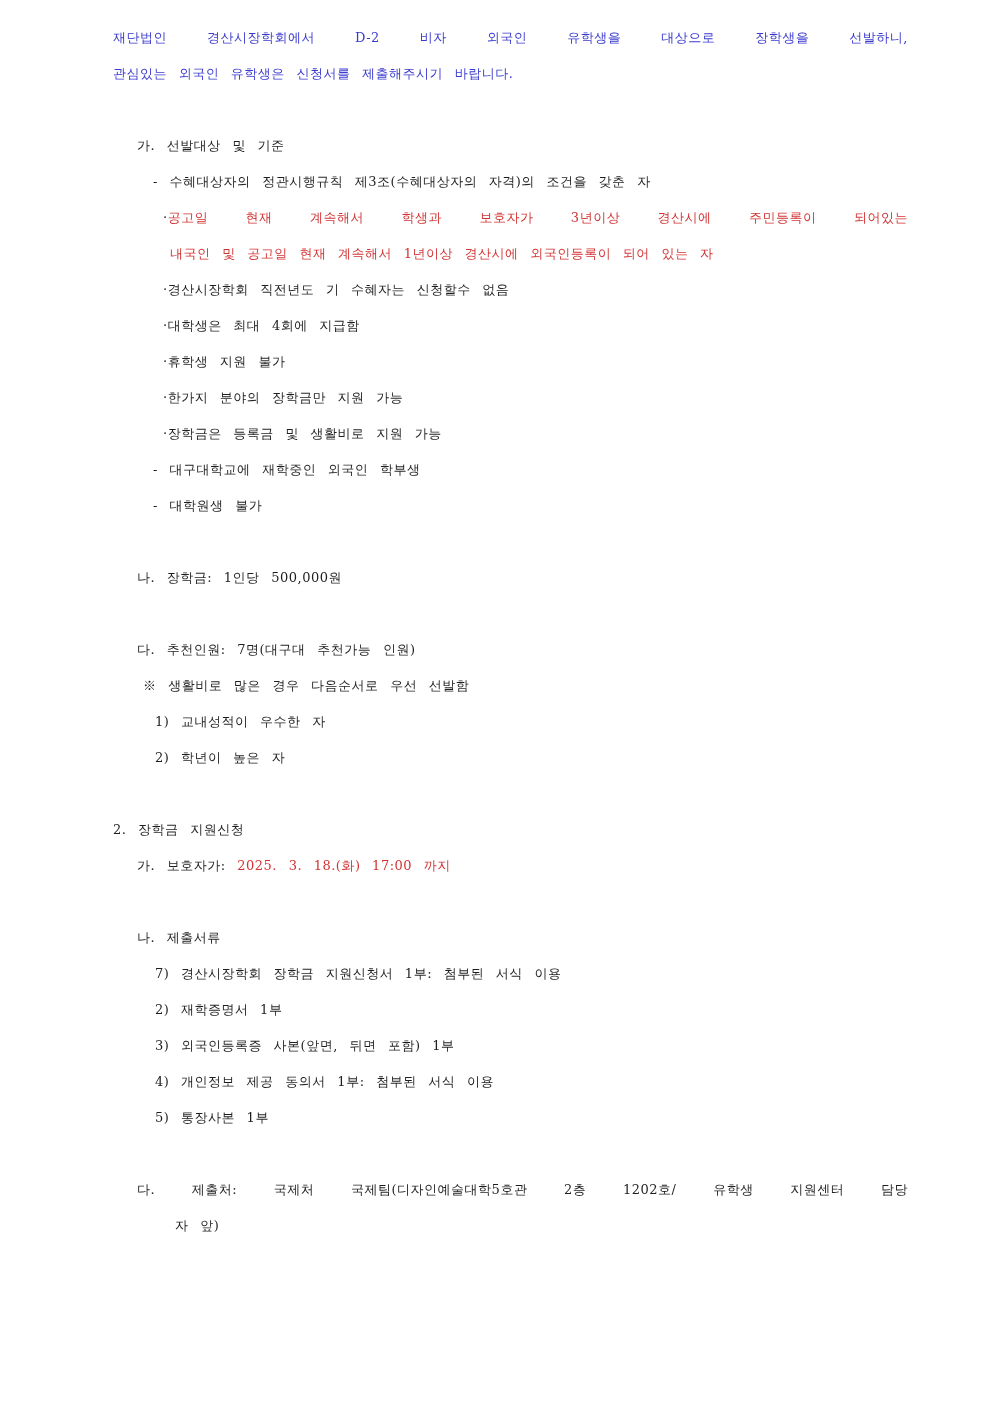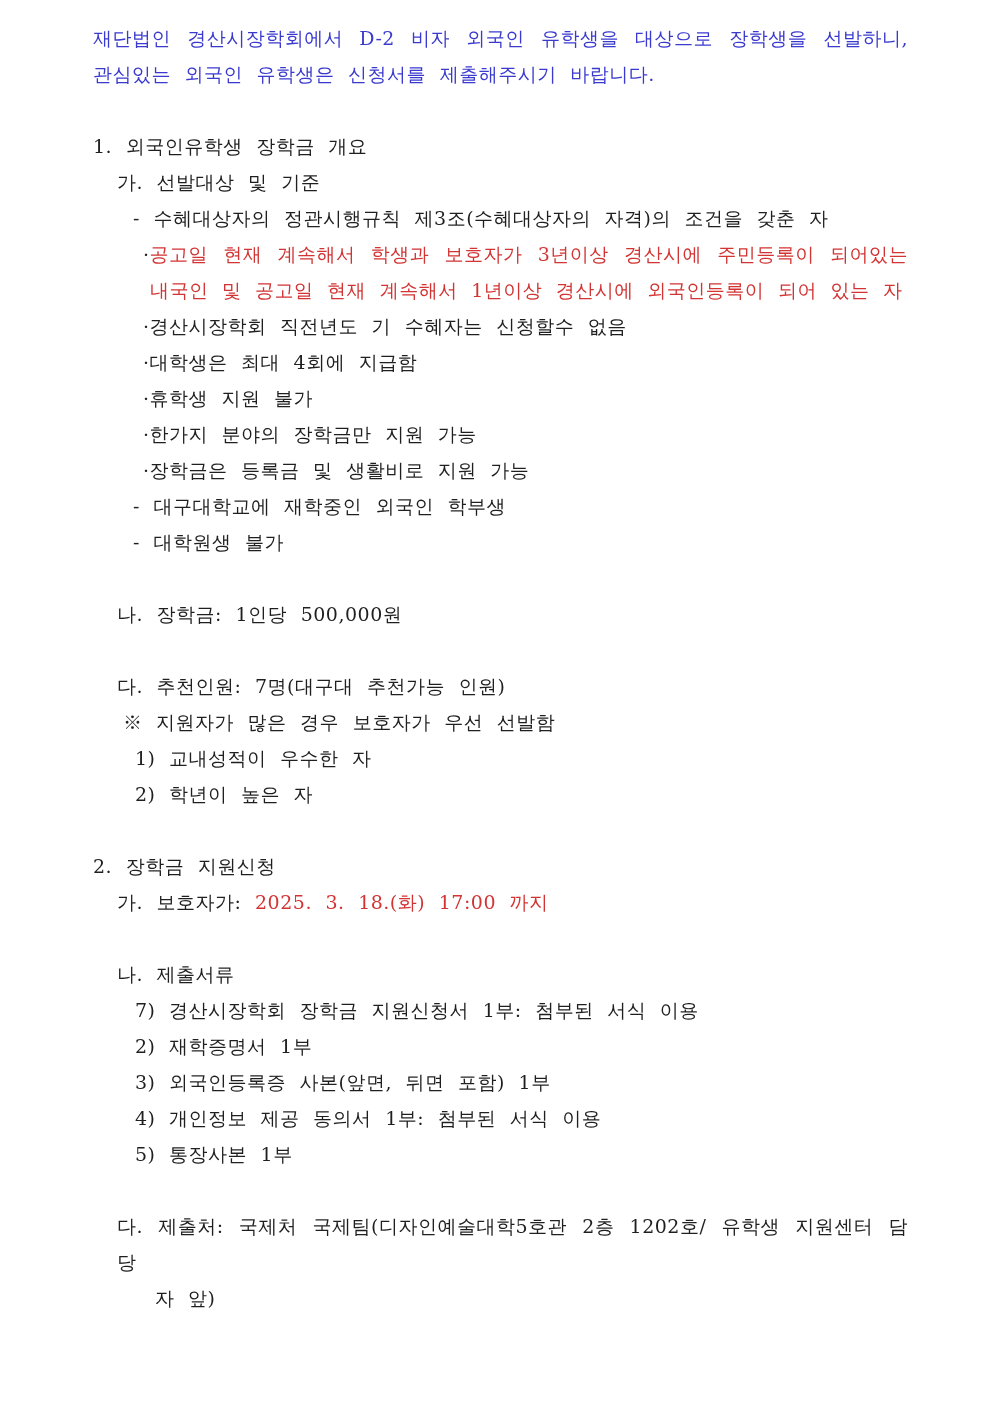--- a/index.html
+++ b/index.html
@@ -17,58 +17,58 @@
   }
   .doc {
     position: absolute;
     left: 93px;
     top: 20px;
     width: 815px;
   }
   .line {
     min-height: 36px;
     line-height: 36px;
-    font-size: 19px;
+    font-size: 13px;
     letter-spacing: 0.5px;
     word-spacing: 7px;
     white-space: normal;
     text-align: left;
+    margin-left: 20px;
   }
   .line.blank { height: 36px; }
   .line.spread {
     text-align: justify;
     text-align-last: justify;
   }
   .c-blue { color: var(--blue, #3a3ace); }
   .c-red  { color: var(--red,  #d23434); }
 </style>
 </head>
 <body style="background: rgb(255, 255, 255);">
 
 <main class="doc">
     <div class="line spread" style="padding-left: 0px;"><span class="c-blue">재단법인 경산시장학회에서 D-2 비자 외국인 유학생을 대상으로 장학생을 선발하니,</span></div>
     <div class="line" style="padding-left: 0px;"><span class="c-blue">관심있는 외국인 유학생은 신청서를 제출해주시기 바랍니다.</span></div>
     <div class="line blank"></div>
-    <div class="line" style="padding-left: 0px;"><span>1. 외국인유학생 장학금 개요</span></div>
     <div class="line" style="padding-left: 24px;"><span>가. 선발대상 및 기준</span></div>
     <div class="line" style="padding-left: 40px;"><span>- 수혜대상자의 정관시행규칙 제3조(수혜대상자의 자격)의 조건을 갖춘 자</span></div>
     <div class="line spread" style="padding-left: 50px;"><span>·</span><span class="c-red">공고일 현재 계속해서 학생과 보호자가 3년이상 경산시에 주민등록이 되어있는</span></div>
     <div class="line" style="padding-left: 57px;"><span class="c-red">내국인 및 공고일 현재 계속해서 1년이상 경산시에 외국인등록이 되어 있는 자</span></div>
     <div class="line" style="padding-left: 50px;"><span>·경산시장학회 직전년도 기 수혜자는 신청할수 없음</span></div>
     <div class="line" style="padding-left: 50px;"><span>·대학생은 최대 4회에 지급함</span></div>
     <div class="line" style="padding-left: 50px;"><span>·휴학생 지원 불가</span></div>
     <div class="line" style="padding-left: 50px;"><span>·한가지 분야의 장학금만 지원 가능</span></div>
     <div class="line" style="padding-left: 50px;"><span>·장학금은 등록금 및 생활비로 지원 가능</span></div>
     <div class="line" style="padding-left: 40px;"><span>- 대구대학교에 재학중인 외국인 학부생</span></div>
     <div class="line" style="padding-left: 40px;"><span>- 대학원생 불가</span></div>
     <div class="line blank"></div>
     <div class="line" style="padding-left: 24px;"><span>나. 장학금: 1인당 500,000원</span></div>
     <div class="line blank"></div>
     <div class="line" style="padding-left: 24px;"><span>다. 추천인원: 7명(대구대 추천가능 인원)</span></div>
-    <div class="line" style="padding-left: 30px;"><span>※ 지원자가 많은 경우 보호자가 우선 선발함</span></div>
+    <div class="line" style="padding-left: 30px;"><span>※ 생활비로 많은 경우 다음순서로 우선 선발함</span></div>
     <div class="line" style="padding-left: 42px;"><span>1) 교내성적이 우수한 자</span></div>
     <div class="line" style="padding-left: 42px;"><span>2) 학년이 높은 자</span></div>
     <div class="line blank"></div>
     <div class="line" style="padding-left: 0px;"><span>2. 장학금 지원신청</span></div>
     <div class="line" style="padding-left: 24px;"><span>가. 보호자가: </span><span class="c-red">2025. 3. 18.(화) 17:00 까지</span></div>
     <div class="line blank"></div>
     <div class="line" style="padding-left: 24px;"><span>나. 제출서류</span></div>
     <div class="line" style="padding-left: 42px;"><span>7) 경산시장학회 장학금 지원신청서 1부: 첨부된 서식 이용</span></div>
     <div class="line" style="padding-left: 42px;"><span>2) 재학증명서 1부</span></div>
     <div class="line" style="padding-left: 42px;"><span>3) 외국인등록증 사본(앞면, 뒤면 포함) 1부</span></div>

